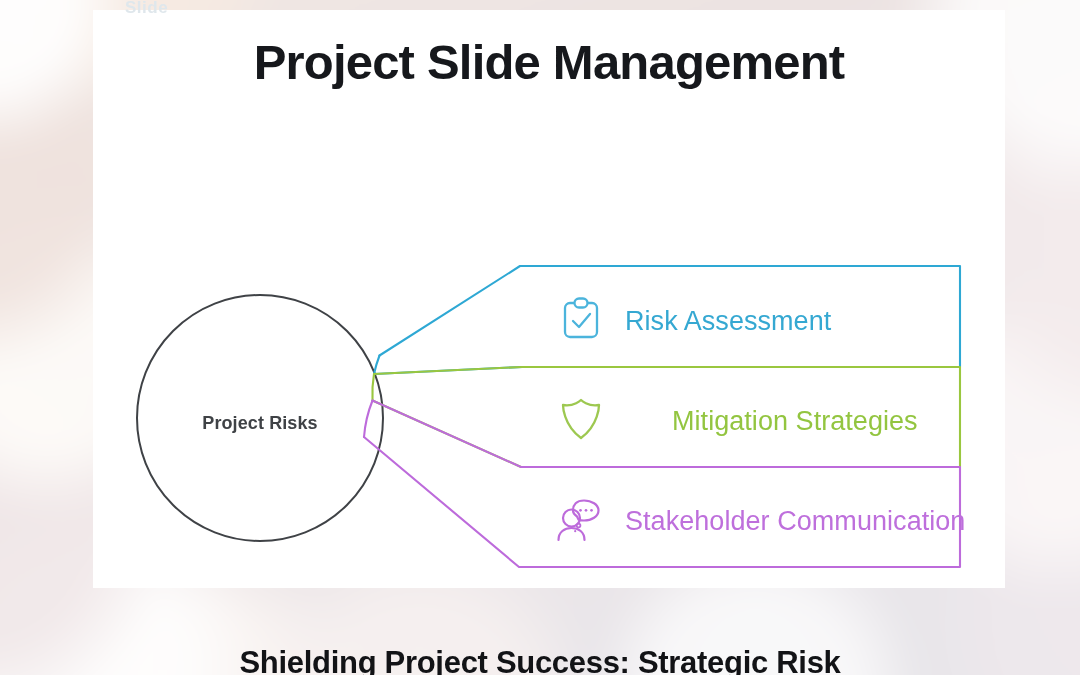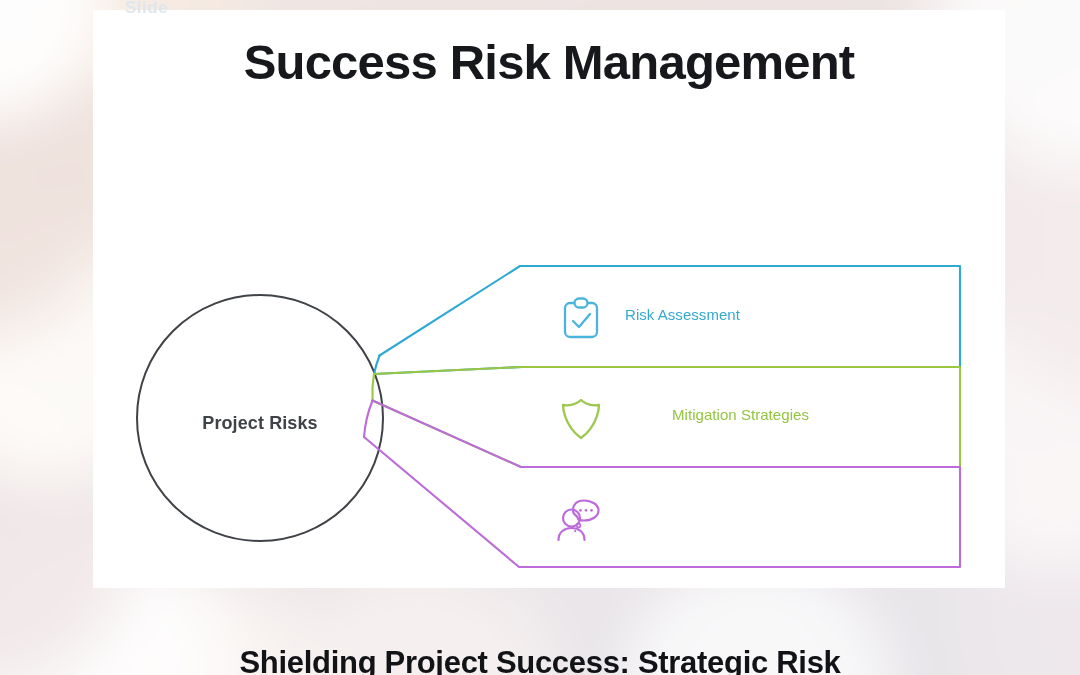--- a/index.html
+++ b/index.html
@@ -92,21 +92,21 @@
     width: 250px;
     text-align: center;
     font-size: 18px;
     font-weight: 700;
     color: #3f4246;
     letter-spacing: .1px;
   }
 
   .branch-label {
     position: absolute;
-    font-size: 15px;
+    font-size: 27px;
     letter-spacing: .05px;
     white-space: nowrap;
     text-align: right;
   }
   .branch-label.b0 { left: 532px; top: 296px; color: #35a8d2; }
   .branch-label.b1 { left: 532px; top: 396px; color: #93c540; margin-left: 47px; }
   .branch-label.b2 { left: 532px; top: 496px; color: #be6fdc; }
 
   .branch-icon {
     position: absolute;
@@ -135,21 +135,21 @@
 <body>
 
 <div id="stage">
 
   <div id="bokeh"></div>
 
   <div id="card">
 
     <div id="ghost-line">Slide</div>
 
-    <div id="slide-title">Success Risk Management</div>
+    <div id="slide-title">Project Slide Management</div>
 
     <svg id="diagram" viewBox="0 0 912 578">
 
       <circle cx="167" cy="408" r="123" fill="#ffffff" stroke="#3f4246" stroke-width="2"></circle>
 
       <g>
         <path d="M 286.5 345.5
                  L 427 256
                  L 867 256
                  L 867 357
@@ -207,18 +207,19 @@
                C 27 24.5 25.2 24.2 23.6 23.7
                L 22 20.5
                C 19.5 18.8 18 16.8 18 14.5
                C 18 8.5 21.5 4.5 29 4.5 Z" fill="none" stroke="#bd6bdb" stroke-width="2.2" stroke-linejoin="round" stroke-linecap="round"></path>
       <circle cx="25.5" cy="14.3" r="1.35" fill="#bd6bdb"></circle>
       <circle cx="31" cy="14.3" r="1.35" fill="#bd6bdb"></circle>
       <circle cx="36.5" cy="14.3" r="1.35" fill="#bd6bdb"></circle>
       <circle cx="23.5" cy="29.5" r="1.9" fill="none" stroke="#bd6bdb" stroke-width="1.8"></circle>
       <circle cx="20.2" cy="35.2" r="1.1" fill="#bd6bdb"></circle>
     </svg>
+    <div class="branch-label b2">Stakeholder Communication</div>
 
   </div>
 
   <div id="caption">Shielding Project Success: Strategic Risk</div>
 
 </div>
 
 </body></html>

